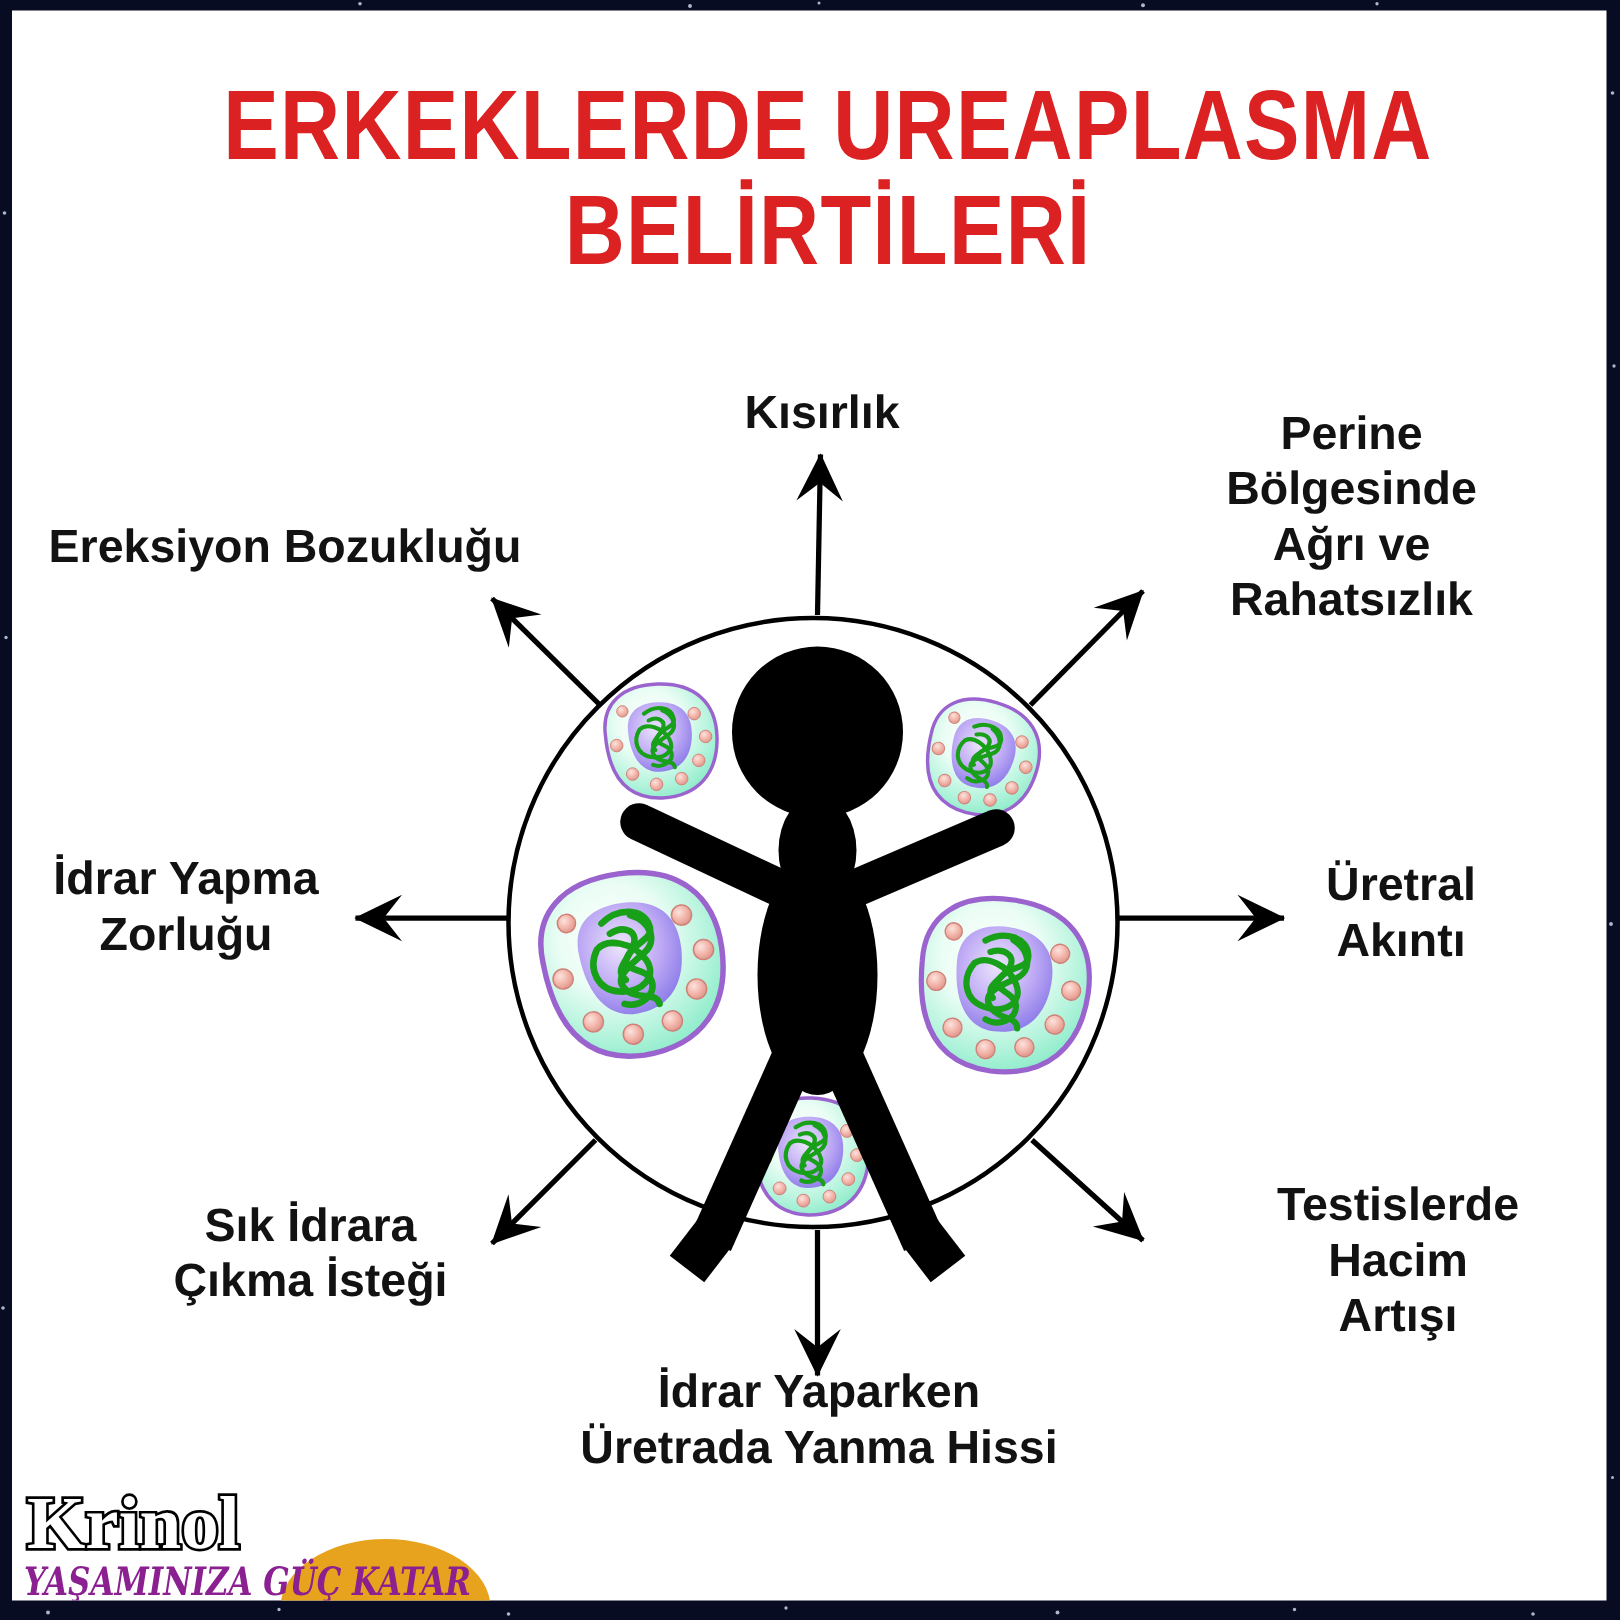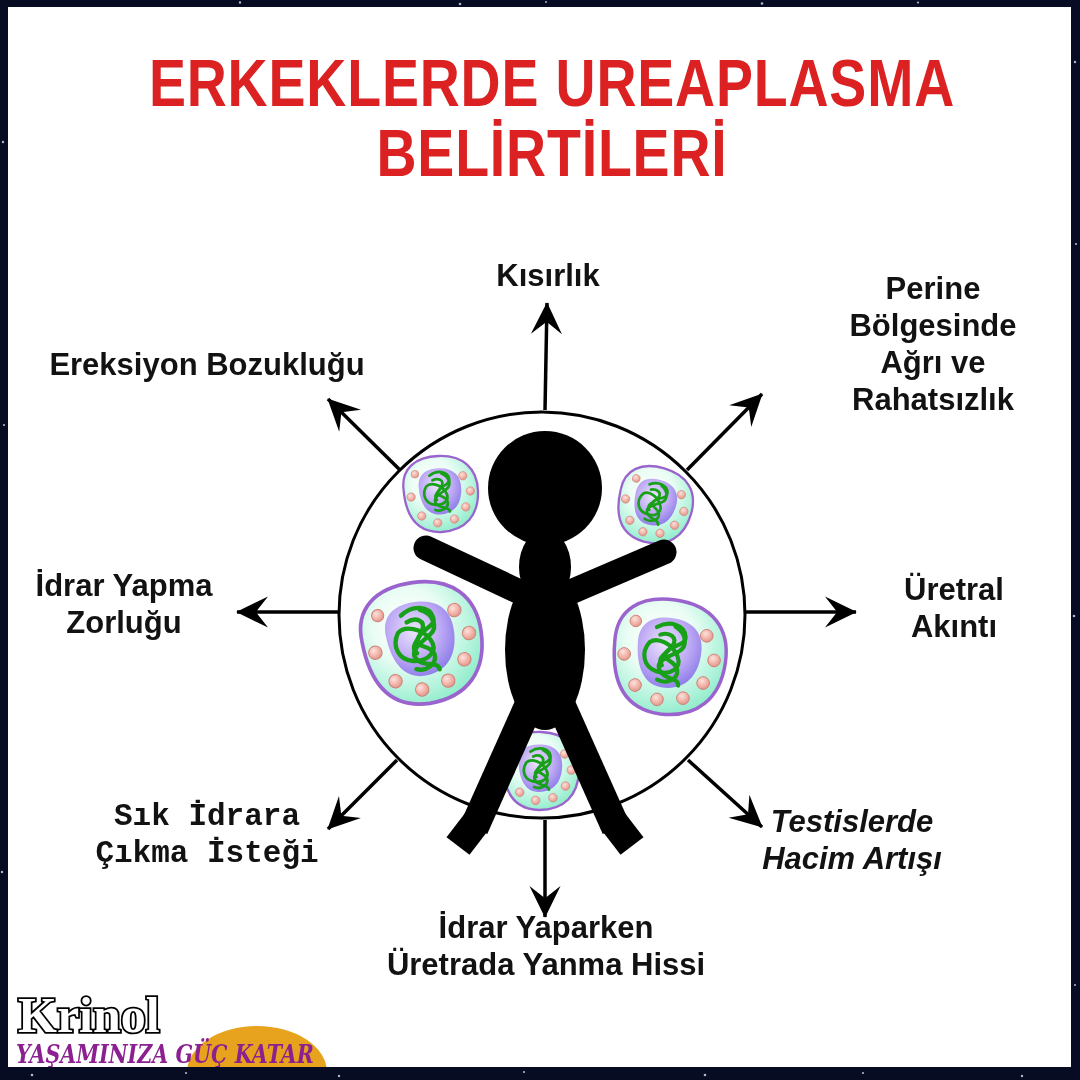--- a/index.html
+++ b/index.html
@@ -20,27 +20,27 @@
   .title .tline{display:block;transform:scaleX(0.84);transform-origin:50% 50%;}
   .label{
     position:absolute;transform:translate(-50%,-50%);
     font-size:31px;font-weight:bold;color:#121212;
     text-align:center;line-height:37px;white-space:pre-line;
     letter-spacing:0px;
   }
   svg.scene,svg.stars{position:absolute;left:0;top:0;}
   svg.logo{position:absolute;left:12px;top:986px;overflow:hidden;}
   .lab-kisirlik{left:548px;top:275px;}
-  .lab-perine{left:901px;top:344px;margin-left:32px;}
-  .lab-uretral{left:934px;top:608px;margin-left:20px;}
-  .lab-testis{left:852px;top:840px;font-style:italic;}
+  .lab-perine{left:901px;top:344px;}
+  .lab-uretral{left:934px;top:608px;}
+  .lab-testis{left:932px;top:840px;}
   .lab-yanma{left:546px;top:946px;}
-  .lab-sik{left:207px;top:835px;font-family:Liberation Mono, monospace;}
+  .lab-sik{left:207px;top:835px;}
   .lab-zorluk{left:124px;top:604px;}
-  .lab-ereksiyon{left:207px;top:364px;}
+  .lab-ereksiyon{left:190px;top:364px;}
 </style>
 </head>
 <body>
 
 <div class="canvas"></div>
 
 <h1 class="title" style="margin:12px;">
   <span class="tline">ERKEKLERDE UREAPLASMA</span>
   <span class="tline">BELİRTİLERİ</span>
 </h1>

